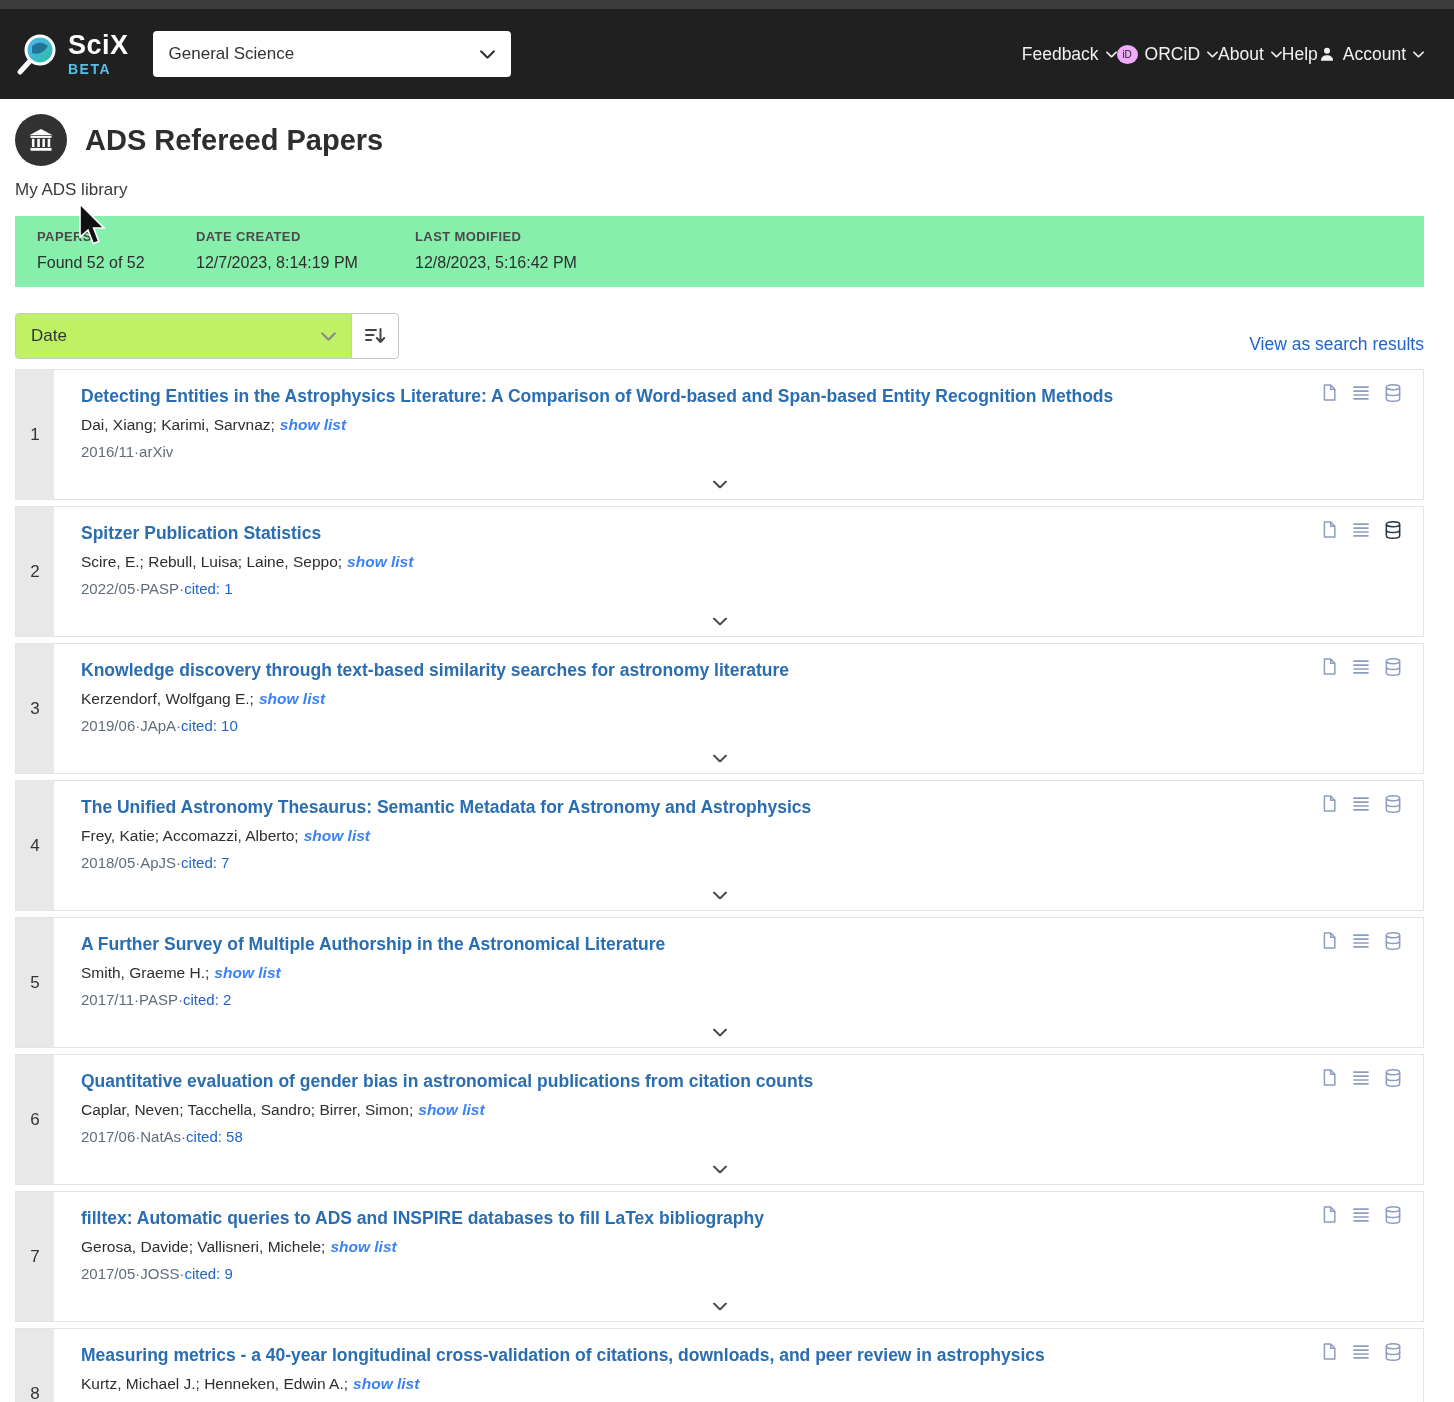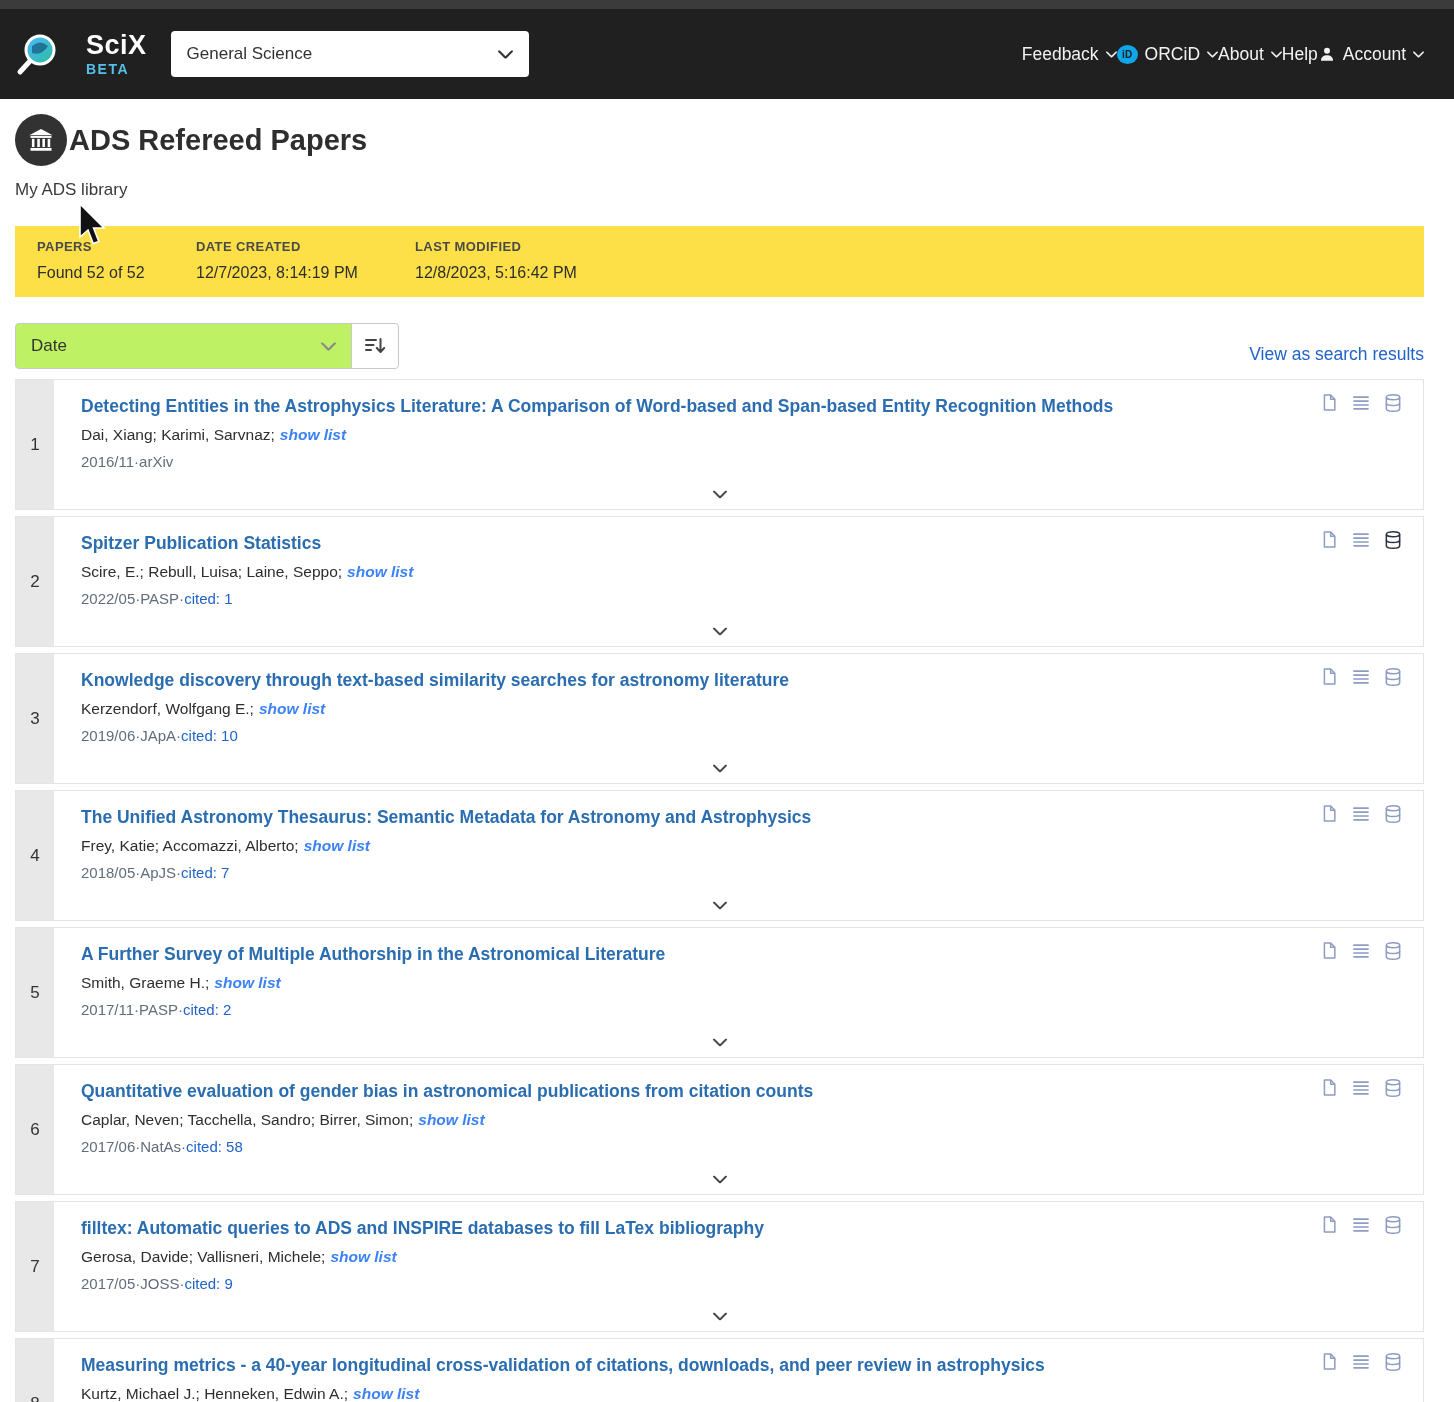--- a/index.html
+++ b/index.html
@@ -8,49 +8,49 @@
     width:1454px; height:1402px; overflow:hidden; position:relative;
     background:#fff; font-family:"Liberation Sans", sans-serif; color:#2f2f2f;
   }
   .top-strip { height:9px; background:#3b3b3b; }
 
   
   .navbar {
     height:90px; background:#202020; display:flex; align-items:center;
     padding:0 30px 0 14px; color:#f2f2f2;
   }
-  .brand { display:flex; align-items:center; gap:26px; cursor:pointer; }
+  .brand { display:flex; align-items:center; gap:8px; cursor:pointer; }
   .brand-text { display:flex; flex-direction:column; line-height:1; }
   .brand-name { font-size:27px; font-weight:700; color:#fff; letter-spacing:.5px; }
   .brand-beta { font-size:14px; font-weight:700; color:#55c1ea; letter-spacing:1.5px; margin-top:3px; }
   .nav-select {
     margin-left:24px; width:358px; height:46px; background:#fff; border-radius:4px;
     display:flex; align-items:center; justify-content:space-between; padding:0 16px;
     color:#333; font-size:17px; cursor:pointer;
   }
   .nav-menu { margin-left:auto; display:flex; align-items:center; font-size:17.5px; }
   .nav-item { display:flex; align-items:center; gap:7px; cursor:pointer; white-space:nowrap; }
   .orcid-badge {
-    width:21px; height:19px; border-radius:50%; background:#0ea5e9; color:#1d1d1d;
-    font-size:10px; font-weight:700; display:flex; align-items:center; justify-content:center;
+    width:21px; height:19px; border-radius:50%; background:#f0abfc; color:#1d1d1d;
+    font-size:10px; font-weight:400; display:flex; align-items:center; justify-content:center;
   }
   .chev-light { width:11px; height:7px; stroke:#e8e8e8; }
   .chev-dark { width:15px; height:9px; stroke:#333; }
 
   
   main { padding:0 30px 0 15px; }
-  .page-header { display:flex; align-items:center; gap:2px; margin-top:15px; }
+  .page-header { display:flex; align-items:center; gap:18px; margin-top:15px; }
   .lib-icon {
     width:52px; height:52px; border-radius:50%; background:#323232;
     display:flex; align-items:center; justify-content:center; flex:none;
   }
   .page-title { margin:0; font-size:29px; font-weight:700; color:#2e2e2e; }
   .subtitle { margin-top:14px; font-size:17px; color:#3a3a3a; }
 
-  .meta-bar { margin-top:26px; background:#fde047; display:flex; padding:13px 22px 15px; }
+  .meta-bar { margin-top:16px; background:#86efac; display:flex; padding:13px 22px 15px; }
   .meta-col-1 { width:159px; } .meta-col-2 { width:219px; }
   .meta-label { font-size:13px; font-weight:700; color:#4a4a4a; letter-spacing:.4px; }
   .meta-value { margin-top:10px; font-size:16px; color:#2e2e2e; }
 
   .toolbar { margin-top:26px; display:flex; align-items:flex-end; }
   .sort-select {
     width:337px; height:46px; border:1px solid #c9c9c9; border-radius:4px 0 0 4px;
     background:#bef264; display:flex; align-items:center; justify-content:space-between;
     padding:0 15px; font-size:17px; color:#333; cursor:pointer;
   }

